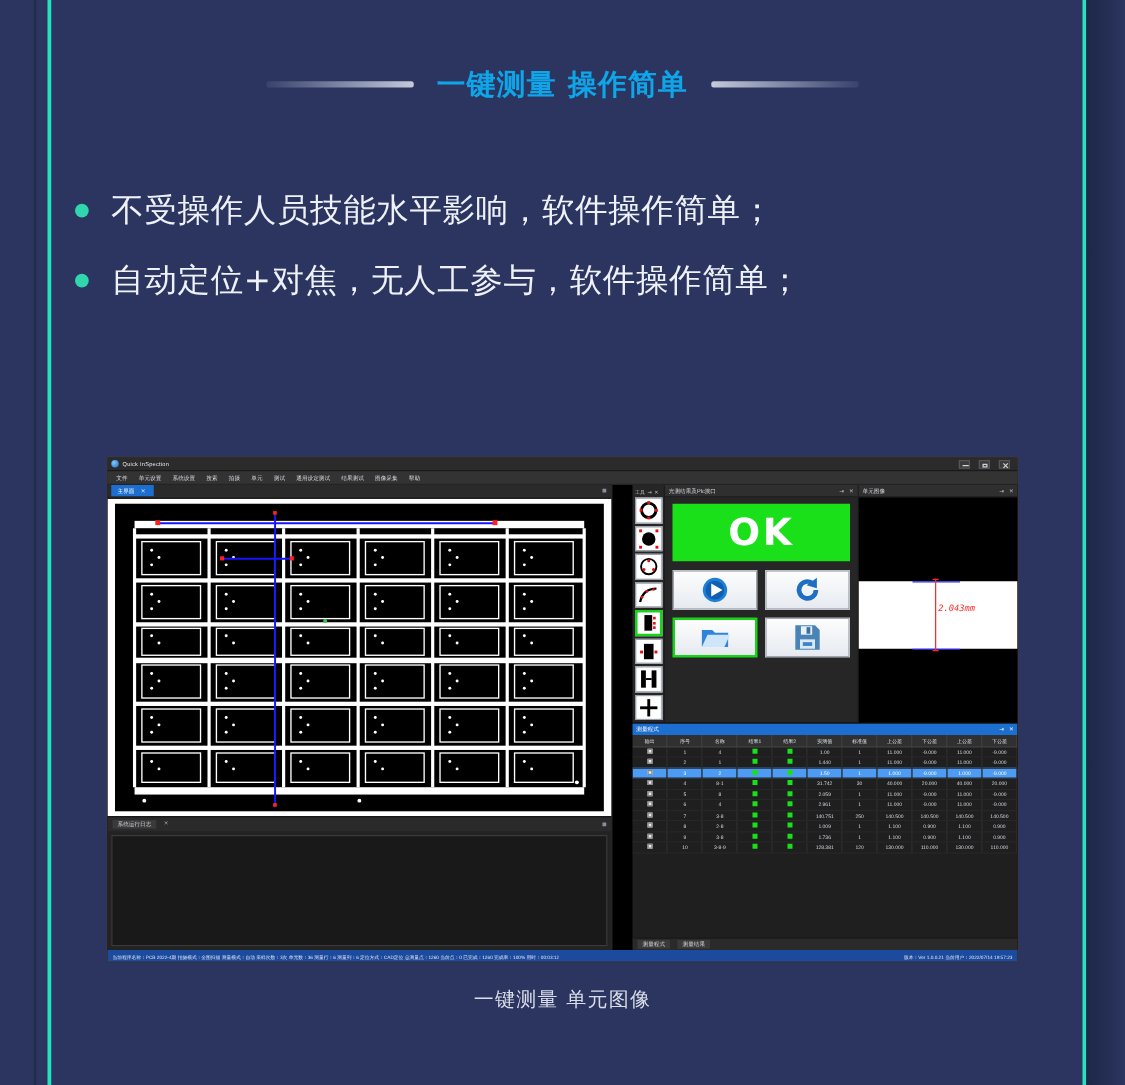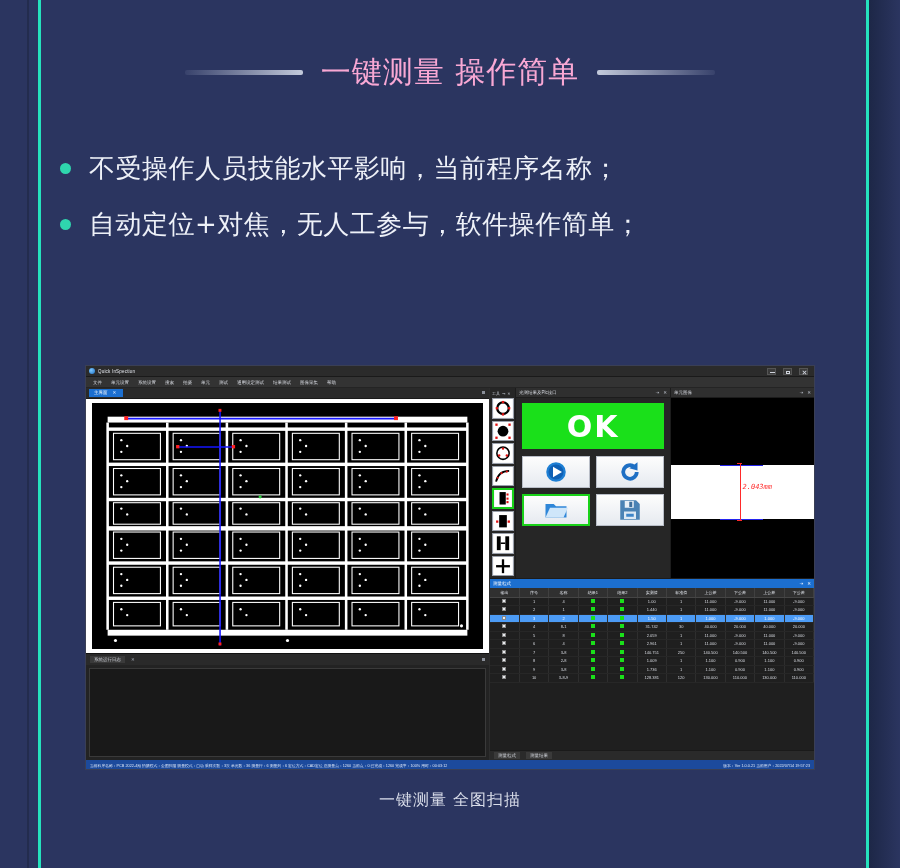--- a/index.html
+++ b/index.html
@@ -23,23 +23,23 @@
 
   
   .title-wrap {
     position: absolute; left: 0; top: 52px; width: 900px;
     display: flex; align-items: center; justify-content: center; gap: 18px;
   }
   .title-line { width: 118px; height: 5px; border-radius: 2px; }
   .title-line.left  { background: linear-gradient(90deg, rgba(150,160,190,0.12) 0%, #c3cadb 100%); }
   .title-line.right { background: linear-gradient(90deg, #c3cadb 0%, rgba(150,160,190,0.12) 100%); }
   .title-text {
-    color: #f9a8d4;
-    font-size: 30px;
-    font-weight: normal;
+    color: #0ea5e9;
+    font-size: 23px;
+    font-weight: bold;
     letter-spacing: 1px;
     white-space: nowrap;
     font-family: "DejaVu Sans", "Liberation Sans", sans-serif;
   }
 
   
   .bullets { position: absolute; left: 60px; top: 140px; width: 800px; }
   .bullet-row { display: flex; align-items: center; height: 56px; }
   .bullet-dot {
     width: 11px; height: 11px; border-radius: 50%;
@@ -106,21 +106,21 @@
   .log-panel { height: 112px; background: #232323; border-top: 1px solid #121212;
                display: flex; flex-direction: column; }
   .log-tabs { height: 11px; background: #2a2a2a; display: flex; align-items: center;
               padding-left: 4px; gap: 6px; position: relative; }
   .log-tab { font-size: 4.5px; color: #d3d6dd; background: #3a3a3a; padding: 1px 4px; }
   .log-x { font-size: 4.5px; color: #9aa0ab; }
   .log-dot { position: absolute; right: 4px; width: 3px; height: 3px; background: #8a8f99; }
   .log-body { flex: 1; margin: 3px; background: #191919; border: 1px solid #3a3a3a; }
 
   
-  .right-col { flex: 1; display: flex; flex-direction: column; background: #000000; }
+  .right-col { flex: 1; display: flex; flex-direction: column; background: #000000; padding-left: 16px; }
   .right-top { display: flex; height: 190px; }
 
   .tool-rail { width: 26px; background: #262626; display: flex; flex-direction: column;
                align-items: center; padding-top: 1px; border-right: 1px solid #1c1c1c; }
   .rail-head { height: 10px; width: 100%; display: flex; align-items: center; gap: 2px;
                padding-left: 2px; }
   .rail-head span { font-size: 4px; color: #b9bec8; }
   .tool-btn { width: 22px; height: 22px; margin-bottom: 2px; background: #f2f3f5;
               border: 1px solid #9aa0ab; position: relative; overflow: hidden; }
   .tool-btn.sel { border: 2px solid #19d219; }
@@ -200,21 +200,21 @@
 
   <div class="title-wrap">
     <div class="title-line left"></div>
     <div class="title-text">一键测量 操作简单</div>
     <div class="title-line right"></div>
   </div>
 
   <div class="bullets">
     <div class="bullet-row">
       <div class="bullet-dot"></div>
-      <div class="bullet-text">不受操作人员技能水平影响，当前程序名称；</div>
+      <div class="bullet-text">不受操作人员技能水平影响，软件操作简单；</div>
     </div>
     <div class="bullet-row">
       <div class="bullet-dot"></div>
       <div class="bullet-text">自动定位+对焦，无人工参与，软件操作简单；</div>
     </div>
   </div>
 
   <div class="app">
 
     <div class="app-titlebar">
@@ -785,14 +785,14 @@
         </div>
       </div>
     </div>
 
     <div class="statusbar">
       <div class="status-left">当前程序名称：PCB 2022-4期  拍摄模式：全图扫描  测量模式：自动  采样次数：3次  单元数：36  测量行：6  测量列：6  定位方式：CAD定位  总测量点：1260  当前点：0  已完成：1260  完成率：100%  用时：00:03:12</div>
       <div class="status-right">版本：Ver 1.0.0.21    当前用户：2022/07/14 19:57:23</div>
     </div>
   </div>
 
-  <div class="caption">一键测量 全图扫描</div>
+  <div class="caption">一键测量 单元图像</div>
 </div>
 
 </body></html>

